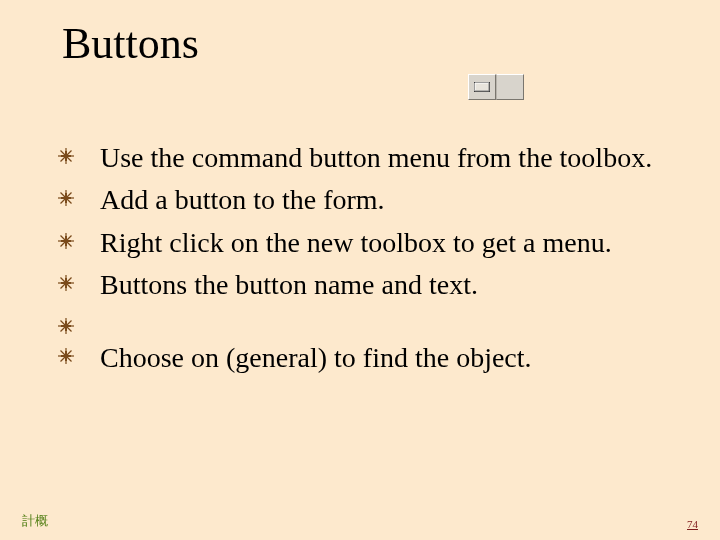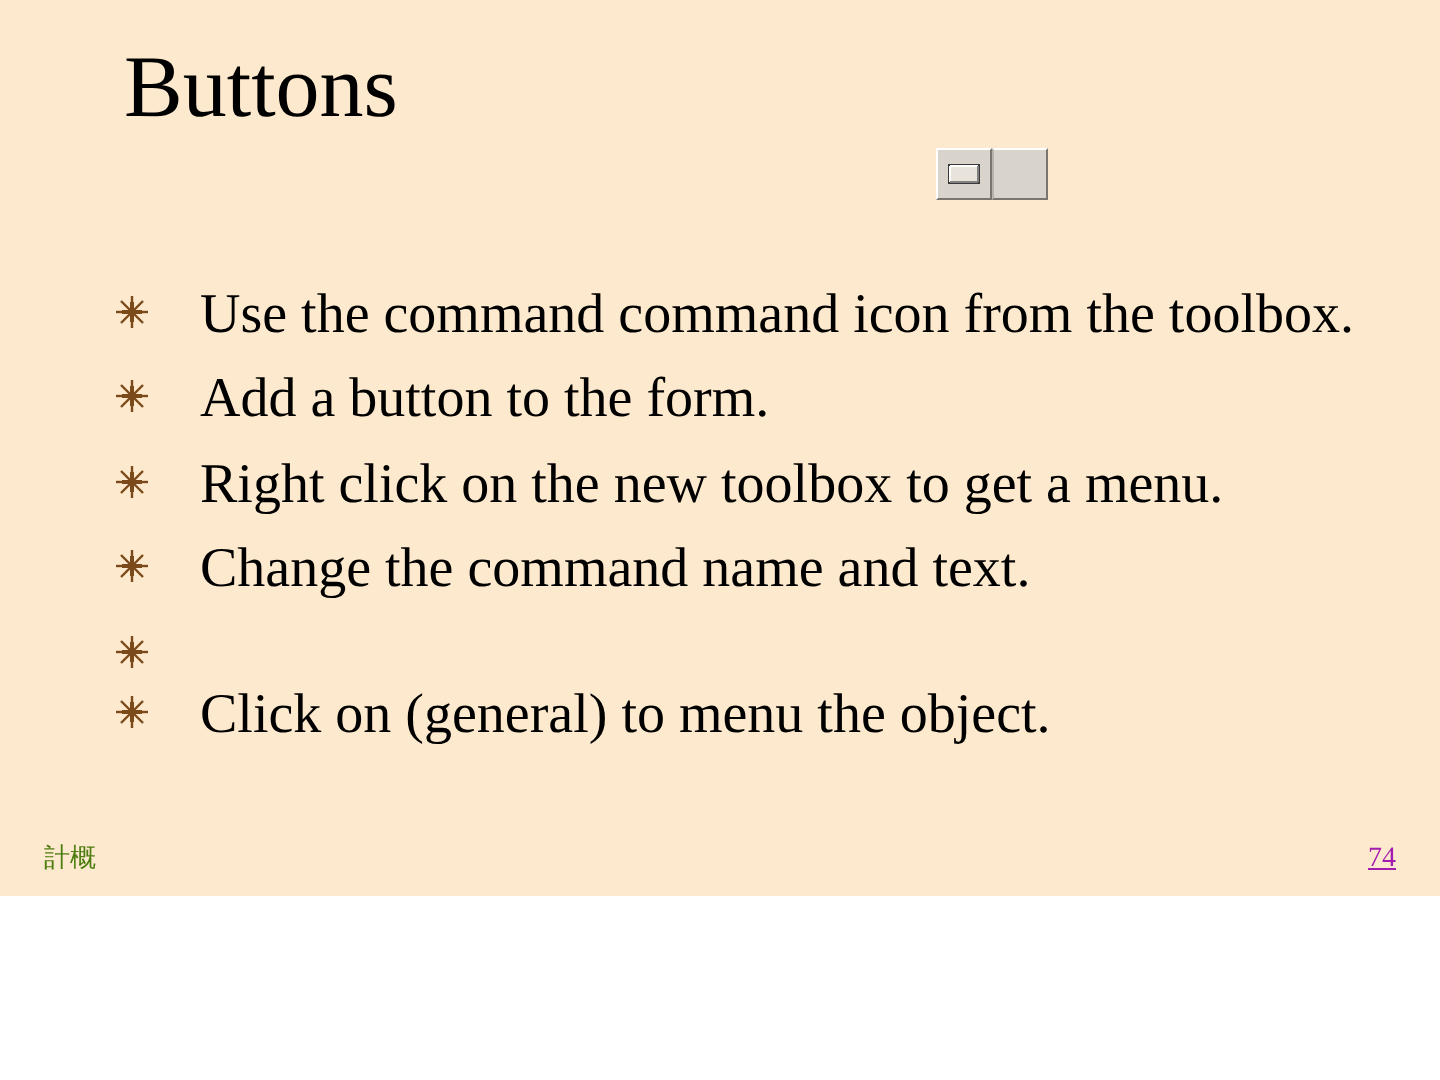--- a/index.html
+++ b/index.html
@@ -4,21 +4,21 @@
 <style>
   html, body {
     margin: 0;
     padding: 0;
     width: 720px;
     height: 540px;
     overflow: hidden;
   }
   .slide {
     width: 720px;
-    height: 448px;
+    height: 540px;
     background: #fde9cd;
     position: relative;
     font-family: "Times New Roman", Times, serif;
     color: #000;
     box-sizing: border-box;
   }
   .title {
     position: absolute;
     top: 18px;
     left: 62px;
@@ -79,22 +79,22 @@
     position: absolute;
     bottom: 10px;
     left: 22px;
     font-size: 13px;
     color: #4d7c0f;
   }
   .footer-right {
     position: absolute;
     bottom: 10px;
     right: 22px;
-    font-size: 14px;
-    color: #a21caf;
+    font-size: 11px;
+    color: #7f1d1d;
     text-decoration: underline;
   }
 </style>
 </head>
 <body>
 
 <div class="slide">
 
   <div class="title">Buttons</div>
 
@@ -117,21 +117,21 @@
       <svg class="bullet-icon" viewBox="0 0 16 16">
           <g stroke="currentColor" stroke-width="1.2">
             <line x1="8" y1="0" x2="8" y2="16"></line>
             <line x1="0" y1="8" x2="16" y2="8"></line>
             <line x1="2.5" y1="2.5" x2="13.5" y2="13.5"></line>
             <line x1="13.5" y1="2.5" x2="2.5" y2="13.5"></line>
             <line x1="8" y1="3" x2="8" y2="13" stroke-width="2"></line>
             <line x1="3" y1="8" x2="13" y2="8" stroke-width="2"></line>
           </g>
         </svg>
-      <div class="bullet-text">Use the command command icon from the toolbox.</div>
+      <div class="bullet-text">Use the command button menu from the toolbox.</div>
     </div>
 
     <div class="bullet-row">
       <svg class="bullet-icon" viewBox="0 0 16 16">
           <g stroke="currentColor" stroke-width="1.2">
             <line x1="8" y1="0" x2="8" y2="16"></line>
             <line x1="0" y1="8" x2="16" y2="8"></line>
             <line x1="2.5" y1="2.5" x2="13.5" y2="13.5"></line>
             <line x1="13.5" y1="2.5" x2="2.5" y2="13.5"></line>
             <line x1="8" y1="3" x2="8" y2="13" stroke-width="2"></line>
@@ -160,48 +160,48 @@
       <svg class="bullet-icon" viewBox="0 0 16 16">
           <g stroke="currentColor" stroke-width="1.2">
             <line x1="8" y1="0" x2="8" y2="16"></line>
             <line x1="0" y1="8" x2="16" y2="8"></line>
             <line x1="2.5" y1="2.5" x2="13.5" y2="13.5"></line>
             <line x1="13.5" y1="2.5" x2="2.5" y2="13.5"></line>
             <line x1="8" y1="3" x2="8" y2="13" stroke-width="2"></line>
             <line x1="3" y1="8" x2="13" y2="8" stroke-width="2"></line>
           </g>
         </svg>
-      <div class="bullet-text">Change the command name and text.</div>
-    </div>
-
-    <div class="bullet-row">
-      <svg class="bullet-icon" viewBox="0 0 16 16">
-          <g stroke="currentColor" stroke-width="1.2">
-            <line x1="8" y1="0" x2="8" y2="16"></line>
-            <line x1="0" y1="8" x2="16" y2="8"></line>
-            <line x1="2.5" y1="2.5" x2="13.5" y2="13.5"></line>
-            <line x1="13.5" y1="2.5" x2="2.5" y2="13.5"></line>
-            <line x1="8" y1="3" x2="8" y2="13" stroke-width="2"></line>
-            <line x1="3" y1="8" x2="13" y2="8" stroke-width="2"></line>
-          </g>
-        </svg>
-    </div>
-
-    <div class="bullet-row">
-      <svg class="bullet-icon" viewBox="0 0 16 16">
-          <g stroke="currentColor" stroke-width="1.2">
-            <line x1="8" y1="0" x2="8" y2="16"></line>
-            <line x1="0" y1="8" x2="16" y2="8"></line>
-            <line x1="2.5" y1="2.5" x2="13.5" y2="13.5"></line>
-            <line x1="13.5" y1="2.5" x2="2.5" y2="13.5"></line>
-            <line x1="8" y1="3" x2="8" y2="13" stroke-width="2"></line>
-            <line x1="3" y1="8" x2="13" y2="8" stroke-width="2"></line>
-          </g>
-        </svg>
-      <div class="bullet-text">Click on (general) to menu the object.</div>
+      <div class="bullet-text">Buttons the button name and text.</div>
+    </div>
+
+    <div class="bullet-row">
+      <svg class="bullet-icon" viewBox="0 0 16 16">
+          <g stroke="currentColor" stroke-width="1.2">
+            <line x1="8" y1="0" x2="8" y2="16"></line>
+            <line x1="0" y1="8" x2="16" y2="8"></line>
+            <line x1="2.5" y1="2.5" x2="13.5" y2="13.5"></line>
+            <line x1="13.5" y1="2.5" x2="2.5" y2="13.5"></line>
+            <line x1="8" y1="3" x2="8" y2="13" stroke-width="2"></line>
+            <line x1="3" y1="8" x2="13" y2="8" stroke-width="2"></line>
+          </g>
+        </svg>
+    </div>
+
+    <div class="bullet-row">
+      <svg class="bullet-icon" viewBox="0 0 16 16">
+          <g stroke="currentColor" stroke-width="1.2">
+            <line x1="8" y1="0" x2="8" y2="16"></line>
+            <line x1="0" y1="8" x2="16" y2="8"></line>
+            <line x1="2.5" y1="2.5" x2="13.5" y2="13.5"></line>
+            <line x1="13.5" y1="2.5" x2="2.5" y2="13.5"></line>
+            <line x1="8" y1="3" x2="8" y2="13" stroke-width="2"></line>
+            <line x1="3" y1="8" x2="13" y2="8" stroke-width="2"></line>
+          </g>
+        </svg>
+      <div class="bullet-text">Choose on (general) to find the object.</div>
     </div>
 
   </div>
 
   <div class="footer-left">計概</div>
   <div class="footer-right">74</div>
 
 </div>
 
 </body></html>

